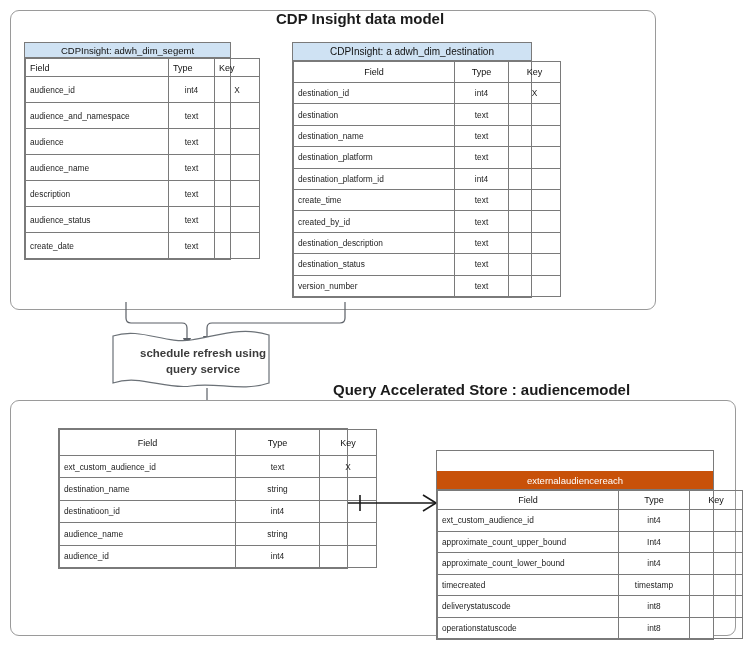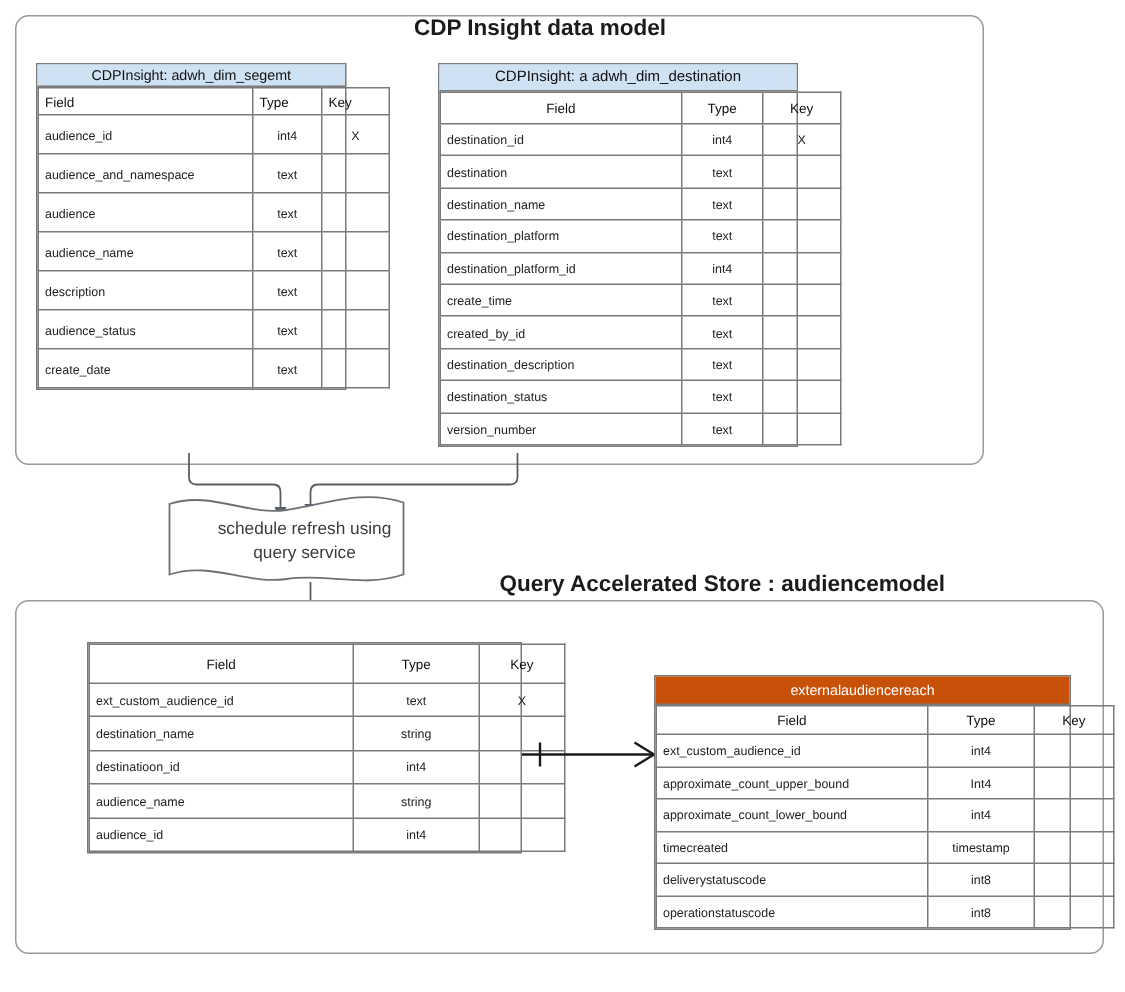--- a/index.html
+++ b/index.html
@@ -103,21 +103,21 @@
 
   #ent-segdest          { left: 58px;  top: 428px; width: 290px; }
   #ent-segdest .entity-title { height: 22px; line-height: 22px; font-size: 11px; }
   #ent-segdest table.cols tr { height: 22.4px; }
   #ent-segdest table.cols tr.hdr { height: 26px; }
   #ent-segdest td.c-field { width: 167px; }
   #ent-segdest td.c-type  { width: 75px; }
   #ent-segdest td.c-key   { width: 48px; }
 
   #ent-reach            { left: 436px; top: 450px; width: 278px; }
-  #ent-reach .entity-title { height: 19px; line-height: 19px; font-size: 9.5px; }
+  #ent-reach .entity-title { height: 19px; line-height: 19px; font-size: 9.5px; margin-top: 20px; }
   #ent-reach table.cols tr { height: 21.5px; }
   #ent-reach table.cols tr.hdr { height: 19px; }
   #ent-reach td.c-field { width: 172px; }
   #ent-reach td.c-type  { width: 62px; }
   #ent-reach td.c-key   { width: 44px; }
 
   
   .wire-layer {
     position: absolute;
     left: 0; top: 0;
@@ -135,20 +135,21 @@
   }
   #process-label {
     position: absolute;
     left: 114px;
     top: 345px;
     width: 178px;
     text-align: center;
     font-size: 11.5px;
     color: #3b3b3b;
     line-height: 16px;
+    font-weight: bold;
   }
 </style>
 </head>
 <body>
 
 <div id="canvas">
 
   <div class="container-box" id="top-container"></div>
 
   <div class="section-title" id="top-title">CDP Insight data model</div>

